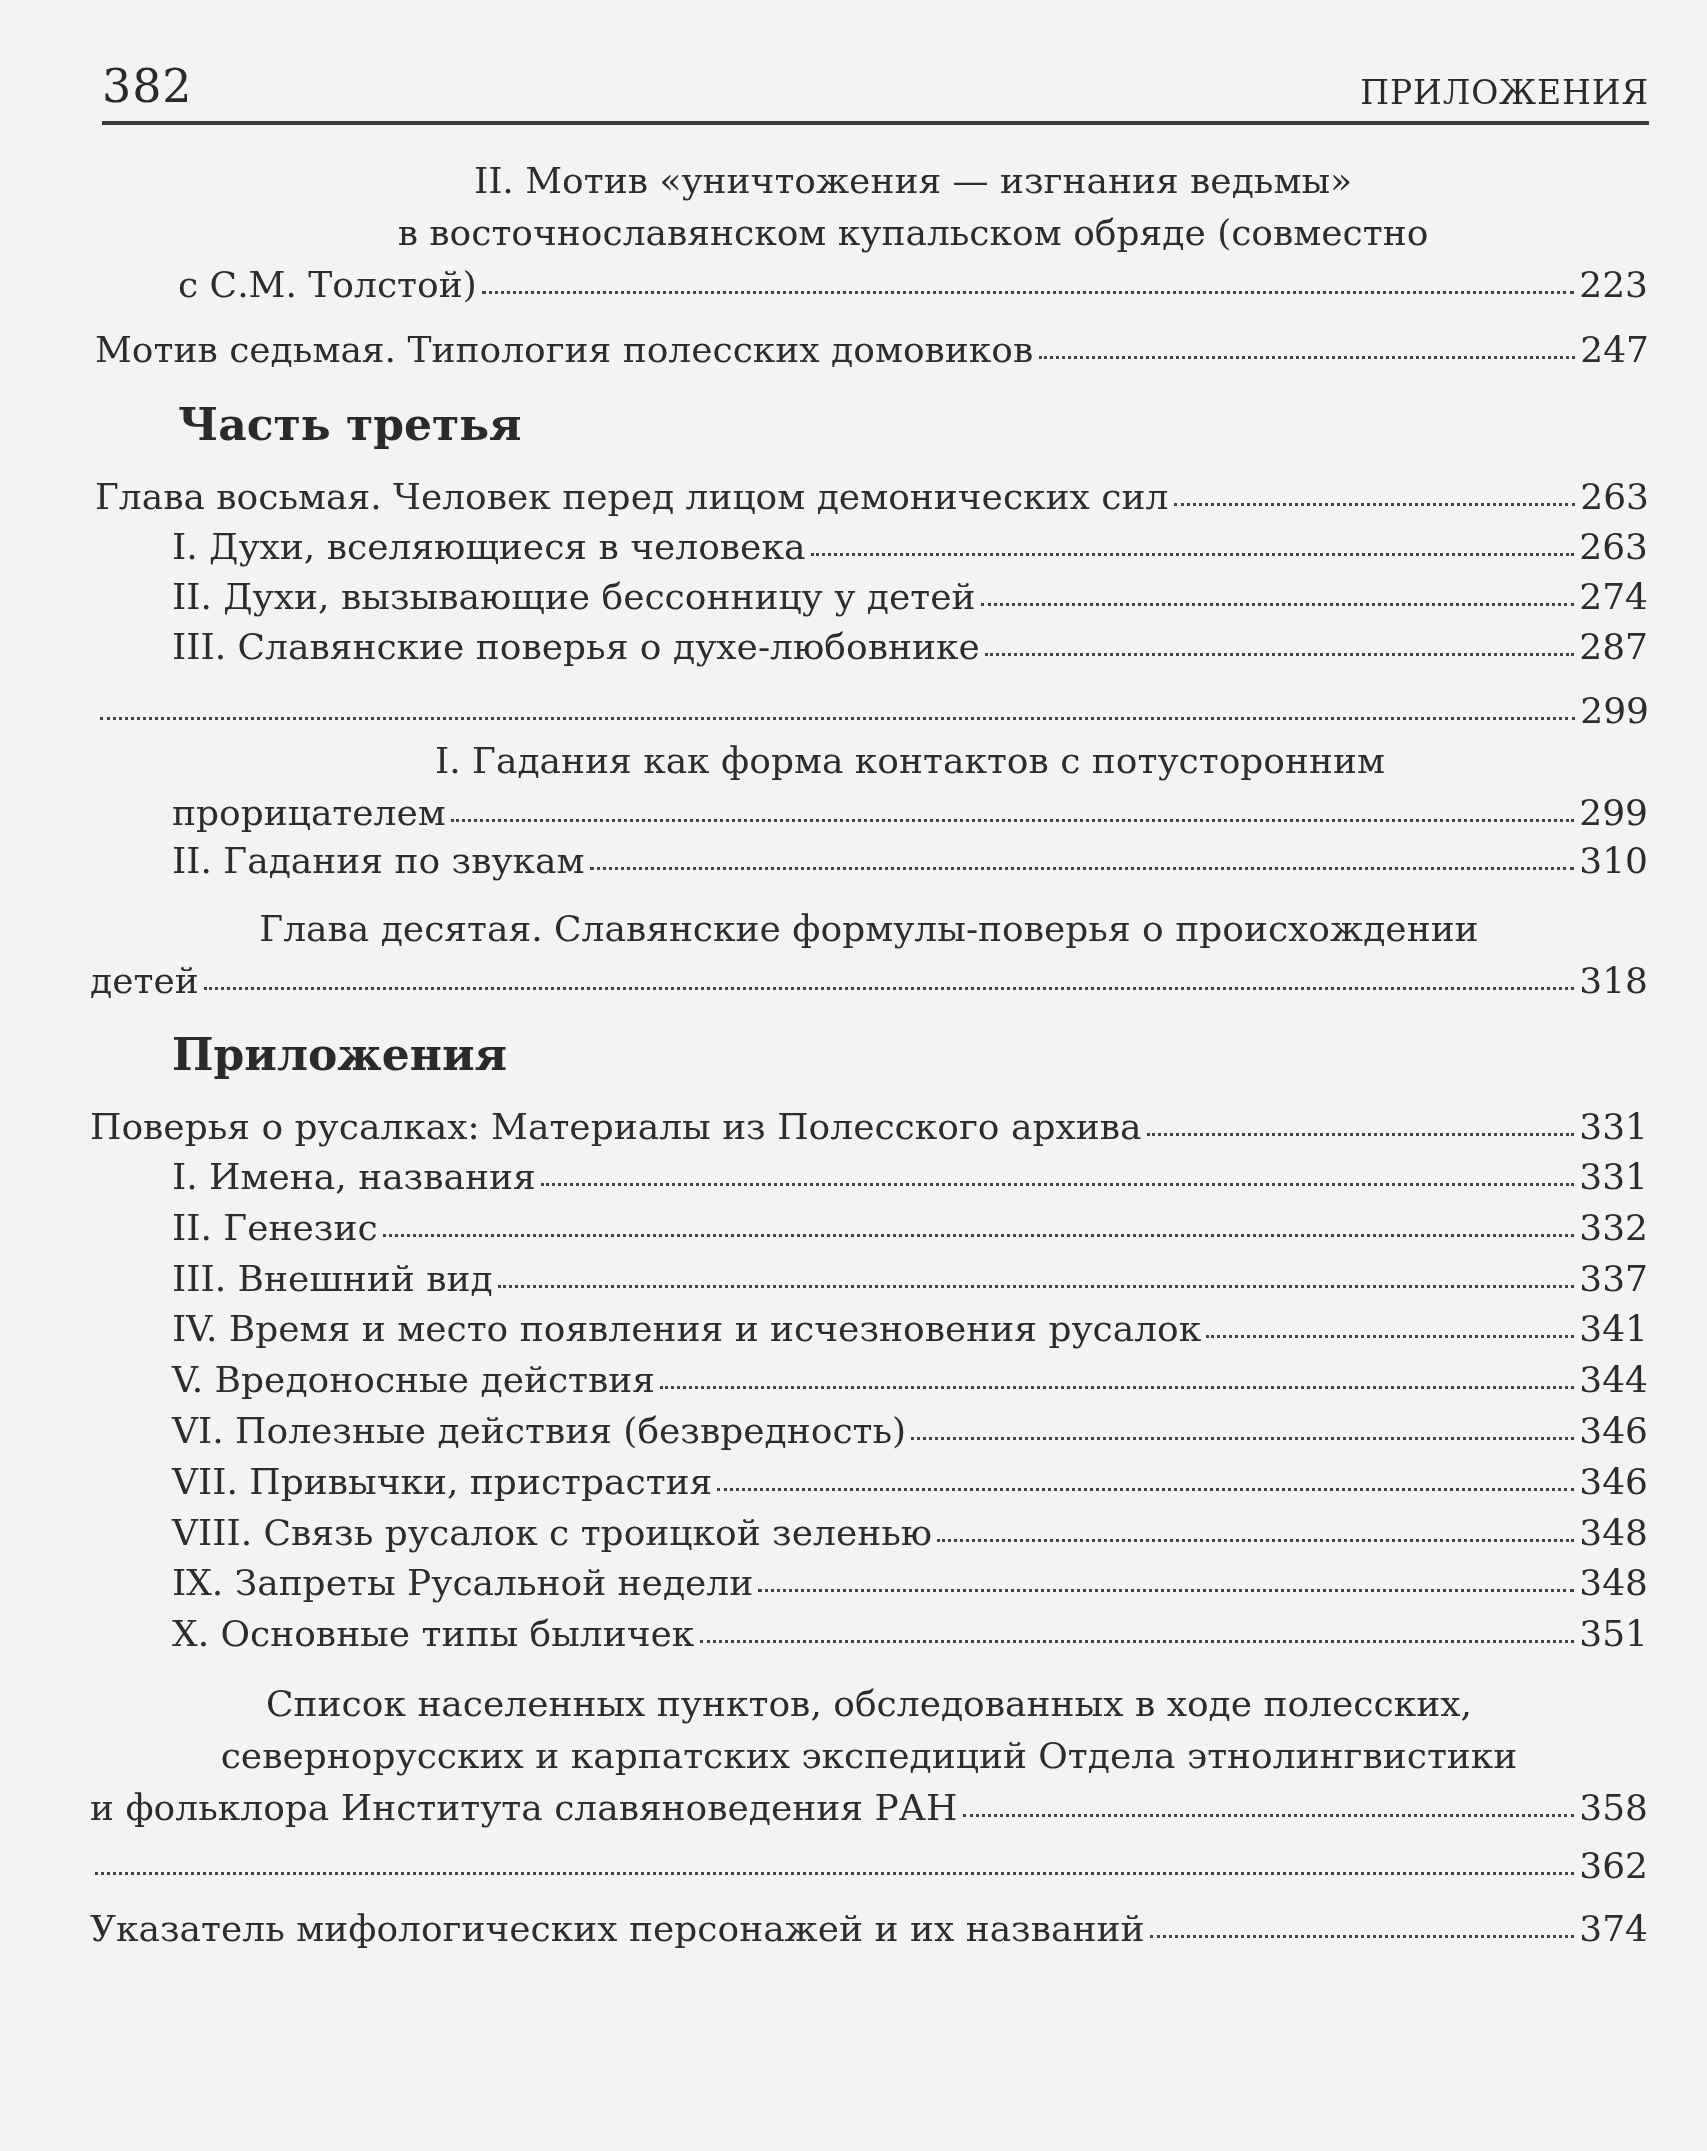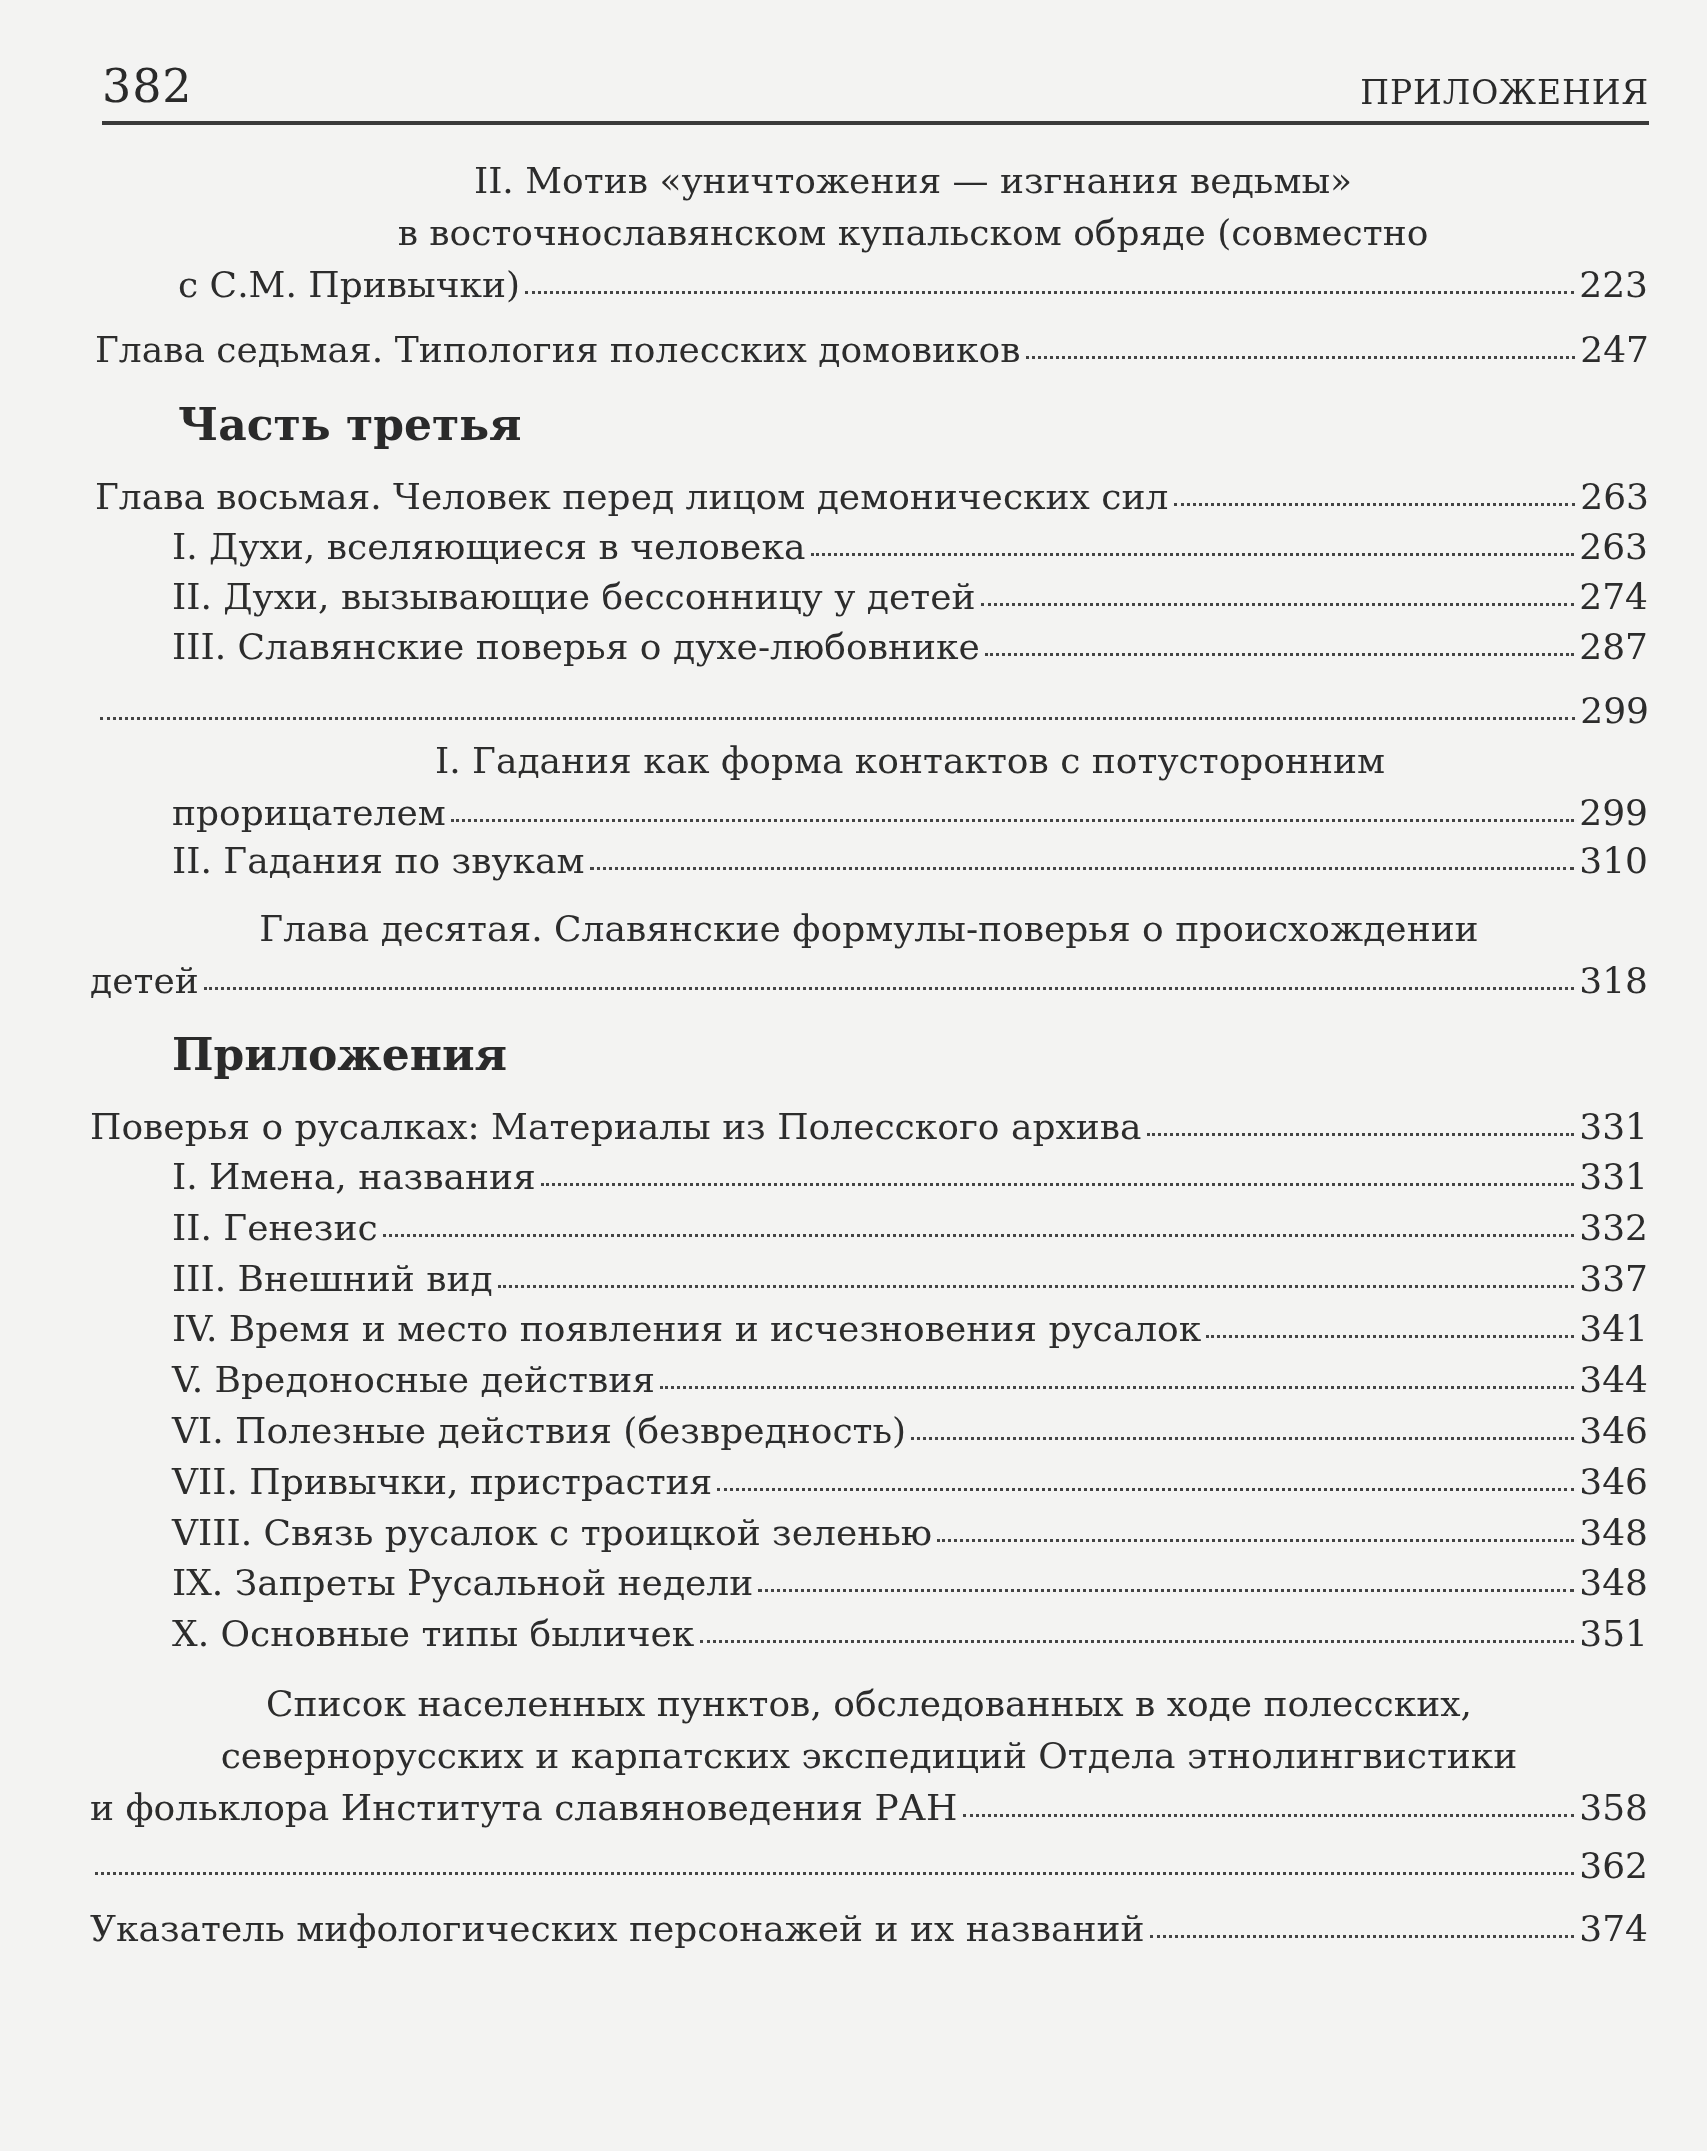--- a/index.html
+++ b/index.html
@@ -55,29 +55,29 @@
     <span class="running-head">ПРИЛОЖЕНИЯ</span>
   </div>
   <div class="rule"></div>
 
   <div class="toc">
 
     <div class="entry" style="left:178px; top:155px; width:1470px;">
       <span class="line">II. Мотив «уничтожения — изгнания ведьмы»</span>
       <span class="line">в восточнославянском купальском обряде (совместно</span>
       <div class="last">
-        <span>с С.М. Привычки)</span>
+        <span>с С.М. Толстой)</span>
         <span class="dots"></span>
         <span class="pg">223</span>
       </div>
     </div>
 
     <div class="entry" style="left:95px; top:324px; width:1554px;">
       <div class="last">
-        <span>Глава седьмая. Типология полесских домовиков</span>
+        <span>Мотив седьмая. Типология полесских домовиков</span>
         <span class="dots"></span>
         <span class="pg">247</span>
       </div>
     </div>
 
     <div class="part" style="left:178px; top:399px;">Часть третья</div>
 
     <div class="entry" style="left:95px; top:471px; width:1554px;">
       <div class="last">
         <span>Глава восьмая. Человек перед лицом демонических сил</span>

